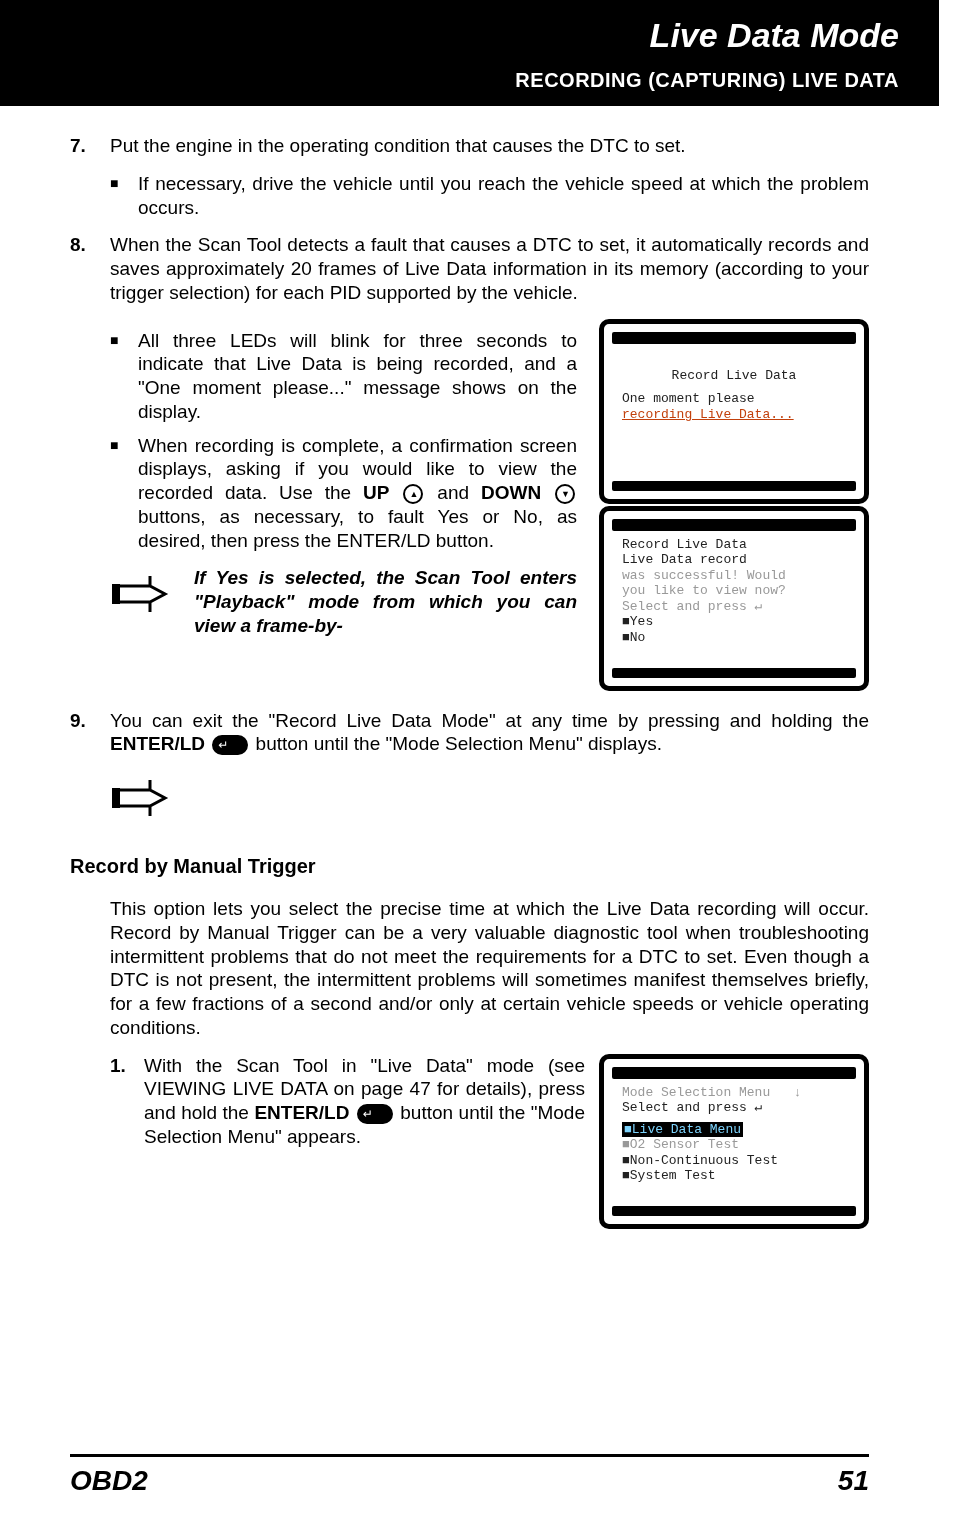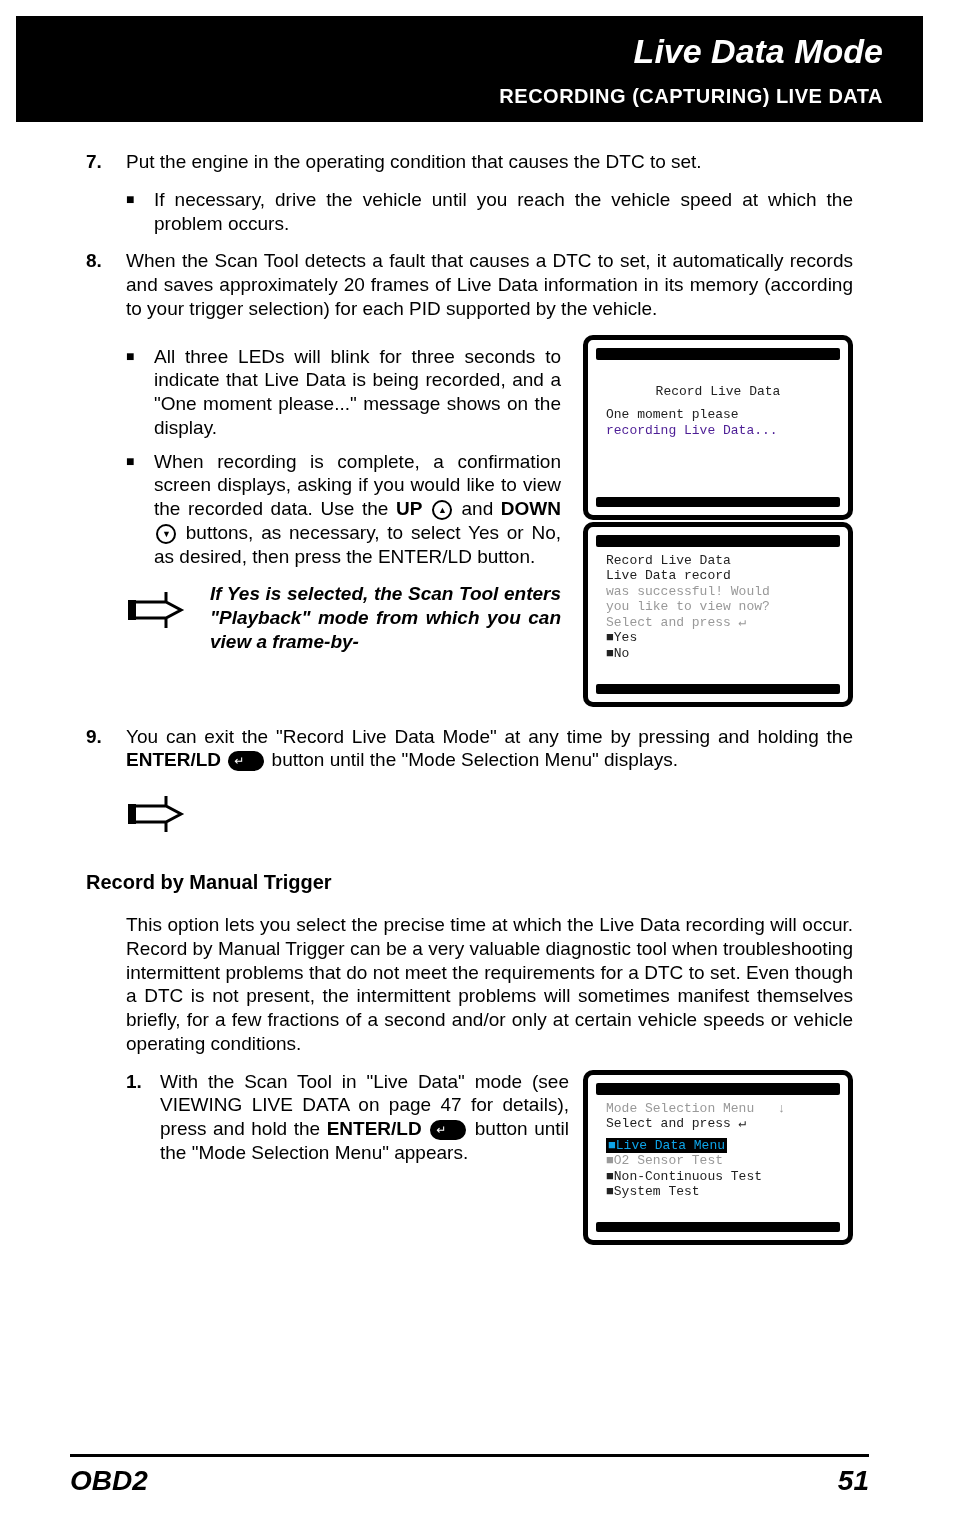--- a/index.html
+++ b/index.html
@@ -1,36 +1,36 @@
 <!DOCTYPE html>
 <html><head>
 <meta charset="utf-8">
 <style>
   * { box-sizing: border-box; margin: 0; padding: 0; }
   html, body { width: 954px; height: 1527px; background: #fff; font-family: Arial, Helvetica, sans-serif; }
-  .page { width: 939px; height: 1527px; position: relative; padding: 16px; }
+  .page { width: 939px; height: 1527px; position: relative; padding: 0; }
   .header-band { background: #000; color: #fff; padding: 16px 40px 14px 40px; text-align: right; }
   .header-title { font-style: italic; font-weight: bold; font-size: 34px; }
   .header-sub { font-weight: bold; font-size: 20px; letter-spacing: 0.5px; margin-top: 14px; }
   .content { padding: 28px 70px 0 70px; font-size: 19px; line-height: 1.25; }
   .step { display: flex; margin-bottom: 14px; }
   .step-num { font-weight: bold; width: 40px; flex-shrink: 0; }
   .step-body { flex: 1; text-align: justify; }
   .bullet-row { display: flex; margin-top: 10px; margin-left: 40px; }
   .bullet-mark { width: 28px; flex-shrink: 0; font-size: 14px; padding-top: 3px; }
   .bullet-body { flex: 1; text-align: justify; }
   .narrow-block { display: flex; align-items: flex-start; gap: 14px; }
   .narrow-text { flex: 1; }
   .screens { width: 270px; flex-shrink: 0; margin-left: 8px; display: flex; flex-direction: column; gap: 2px; }
   .screen-device { border: 5px solid #000; border-radius: 10px; padding: 8px; background: #fff; height: 185px; display: flex; flex-direction: column; }
   .screen-bar-top { background: #000; height: 12px; border-radius: 2px; }
   .screen-bar-bottom { background: #000; height: 10px; border-radius: 2px; }
   .screen-inner { flex: 1; padding: 6px 10px; font-family: "Courier New", monospace; font-size: 13px; line-height: 1.2; color: #222; }
   .screen-line { white-space: pre; }
-  .screen-highlight { background: #000; color: #0ea5e9; padding: 0 2px; }
+  .screen-highlight { background: #000; color: #7dd3fc; padding: 0 2px; }
   .note-row { display: flex; margin-top: 12px; margin-left: 40px; gap: 14px; }
   .hand-icon { width: 70px; height: 56px; flex-shrink: 0; position: relative; }
   .hand-svg { width: 70px; height: 56px; }
   .note-body { flex: 1; font-style: italic; text-align: justify; }
   .section-head { font-weight: bold; font-size: 20px; margin: 28px 0 18px 0; }
   .para { text-align: justify; margin-left: 40px; margin-bottom: 14px; }
   .enter-icon { display: inline-block; vertical-align: middle; width: 36px; height: 20px; border: 2px solid #000; border-radius: 10px; background: #000; position: relative; margin: 0 2px; }
   .enter-icon::after { content: "↵"; color: #fff; font-size: 12px; position: absolute; left: 4px; top: 1px; }
   .up-circle, .down-circle { display: inline-block; vertical-align: middle; width: 20px; height: 20px; border: 2px solid #000; border-radius: 50%; position: relative; margin: 0 2px; }
   .up-circle::after { content: "▲"; position: absolute; font-size: 9px; left: 4px; top: 3px; }
@@ -75,21 +75,21 @@
 
         <div class="bullet-row" style="margin-left:0;">
           <div class="bullet-mark">■</div>
           <div class="bullet-body">
             <span>When recording is complete, a confirmation screen displays, asking if you would like to view the recorded data. Use the </span>
             <b>UP</b>
             <span class="up-circle"></span>
             <span> and </span>
             <b>DOWN</b>
             <span class="down-circle"></span>
-            <span> buttons, as necessary, to select Yes or No, as desired, then press the ENTER/LD  button.</span>
+            <span> buttons, as necessary, to fault Yes or No, as desired, then press the ENTER/LD  button.</span>
           </div>
         </div>
 
         <div class="note-row" style="margin-left:0; margin-top:14px;font-weight:bold;">
           <div class="hand-icon">
             <svg class="hand-svg" viewBox="0 0 70 56">
                 <path d="M5 20 L40 20 L55 28 L40 36 L5 36 Z M40 20 L40 10 M40 36 L40 46" stroke="#000" stroke-width="3" fill="none"></path>
                 <rect x="2" y="18" width="8" height="20" fill="#000"></rect>
               </svg>
           </div>
@@ -100,21 +100,21 @@
 
       <div class="screens">
 
         <div class="screen-device">
           <div class="screen-bar-top"></div>
           <div class="screen-inner">
             <div style="height:18px;"></div>
             <div class="screen-line" style="text-align:center;">Record Live Data</div>
             <div style="height:8px;"></div>
             <div class="screen-line">One moment please</div>
-            <div class="screen-line" style="color:#4c1d95;">recording Live Data...</div>
+            <div class="screen-line" style="color:#c2410c;text-decoration:underline;">recording Live Data...</div>
           </div>
           <div class="screen-bar-bottom"></div>
         </div>
 
         <div class="screen-device">
           <div class="screen-bar-top"></div>
           <div class="screen-inner">
             <div class="screen-line">Record Live Data</div>
             <div class="screen-line">Live Data record</div>
             <div class="screen-line" style="color:#999;">was successful! Would</div>

